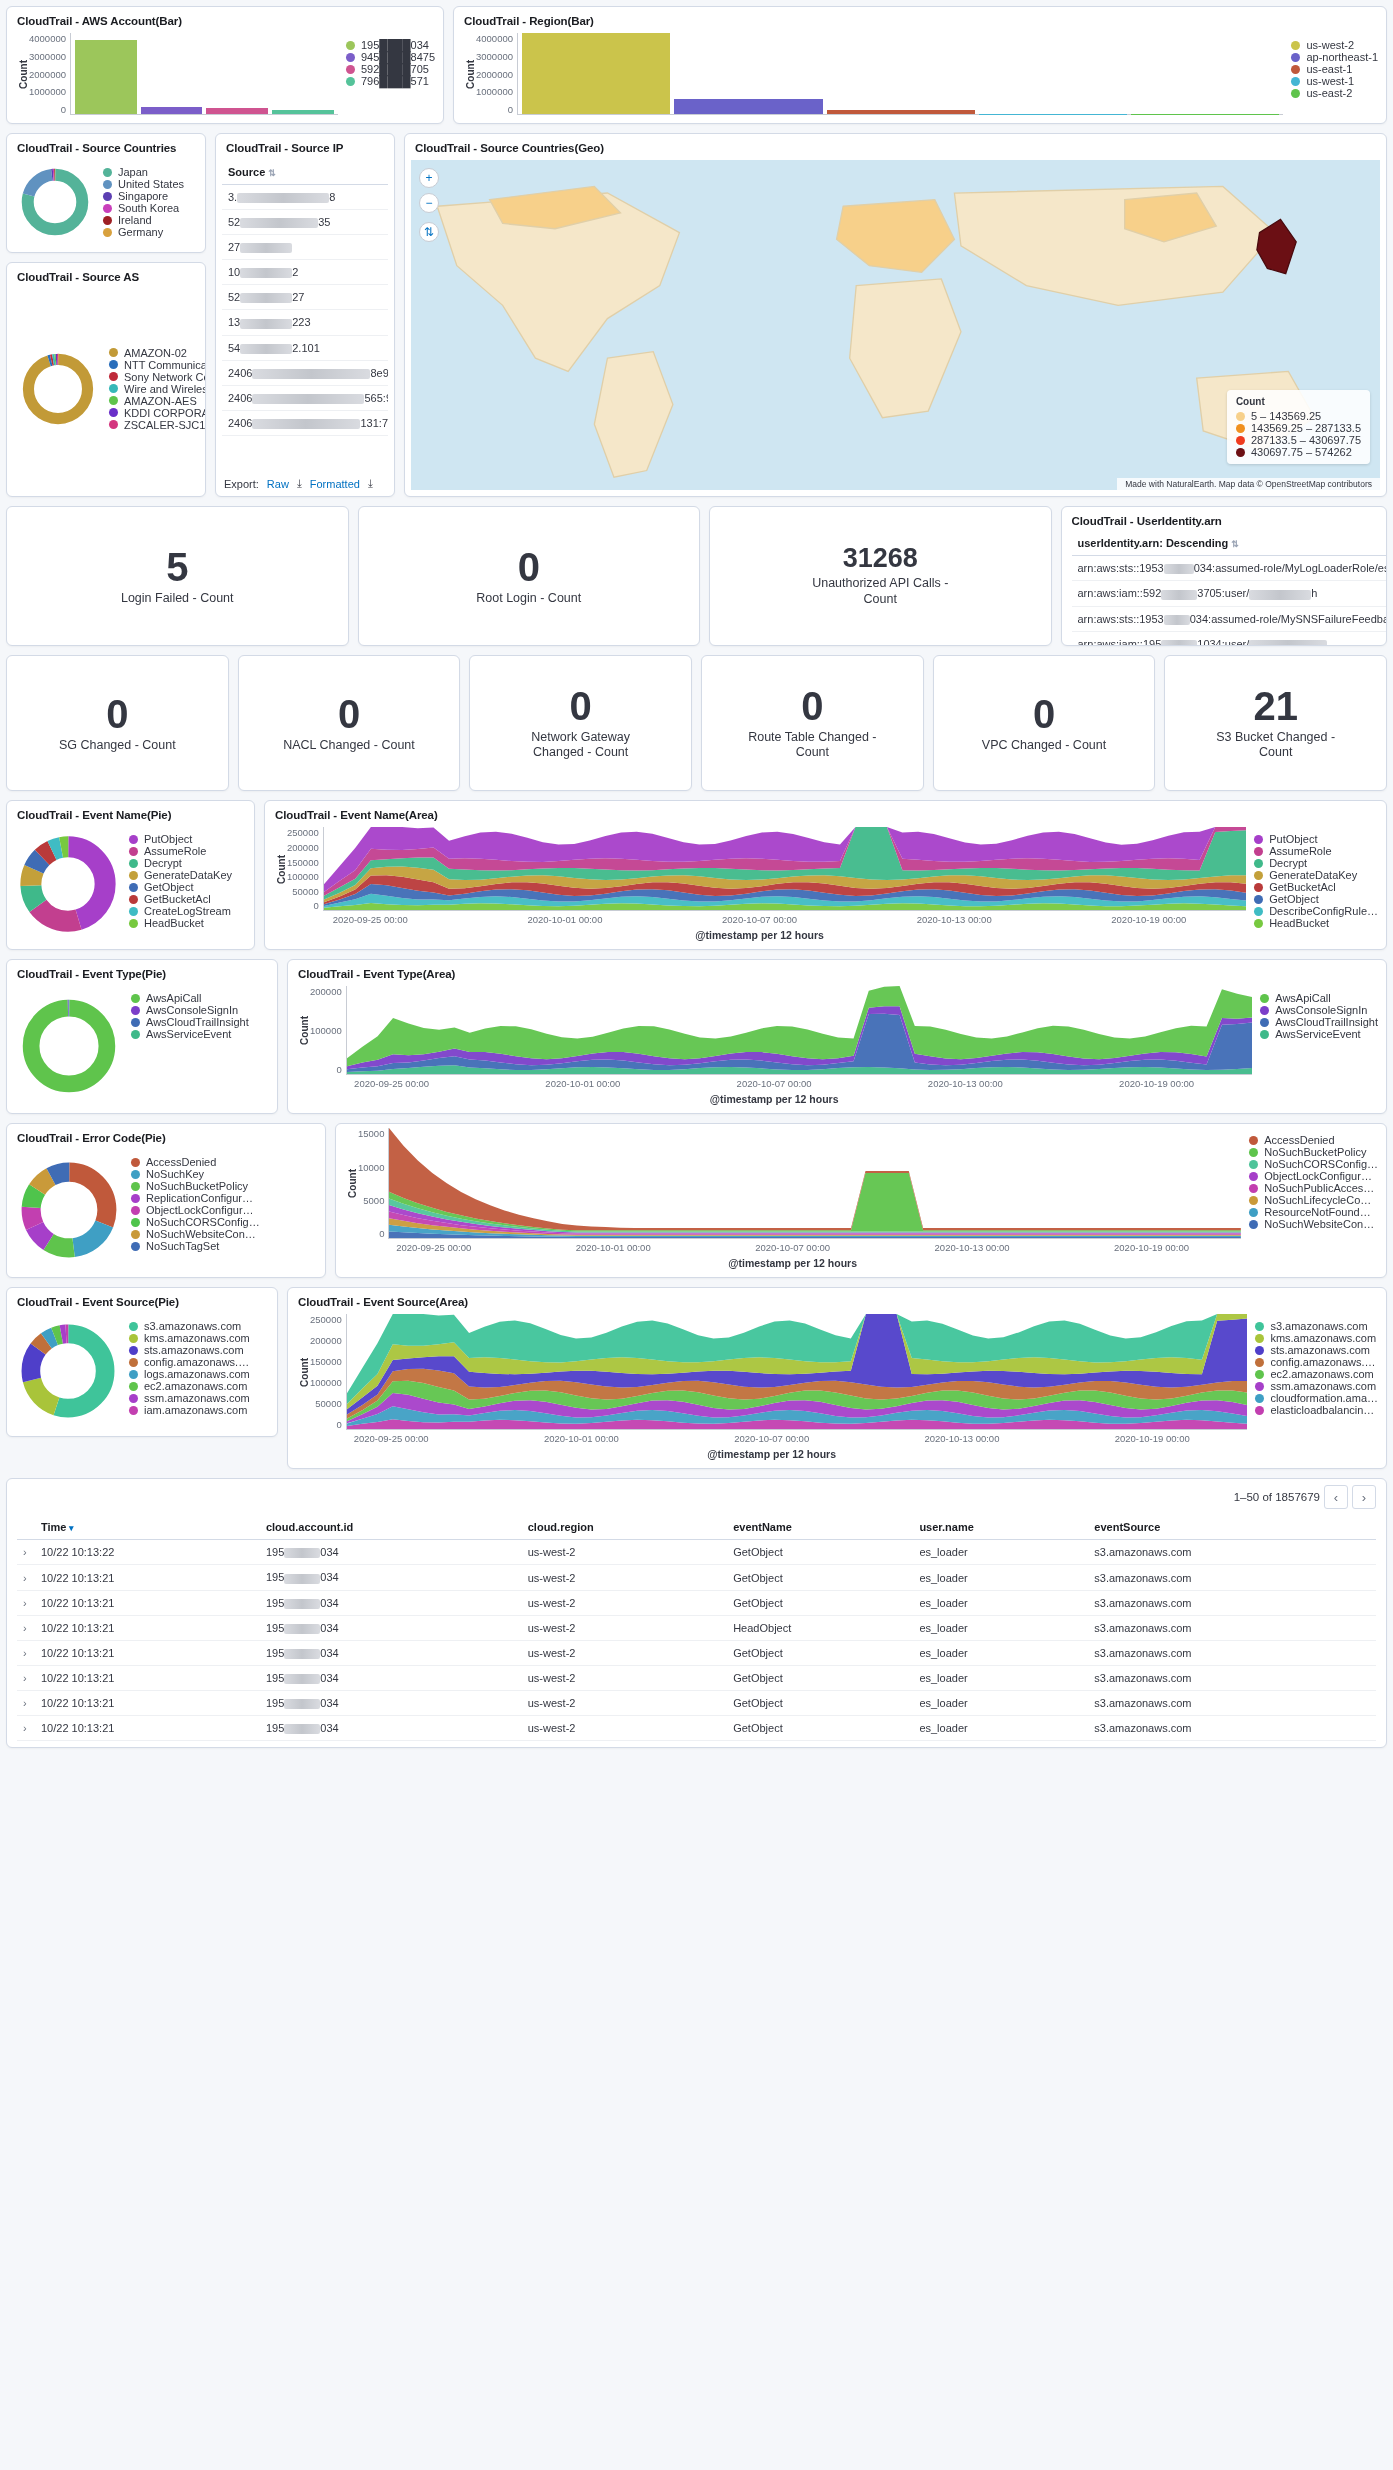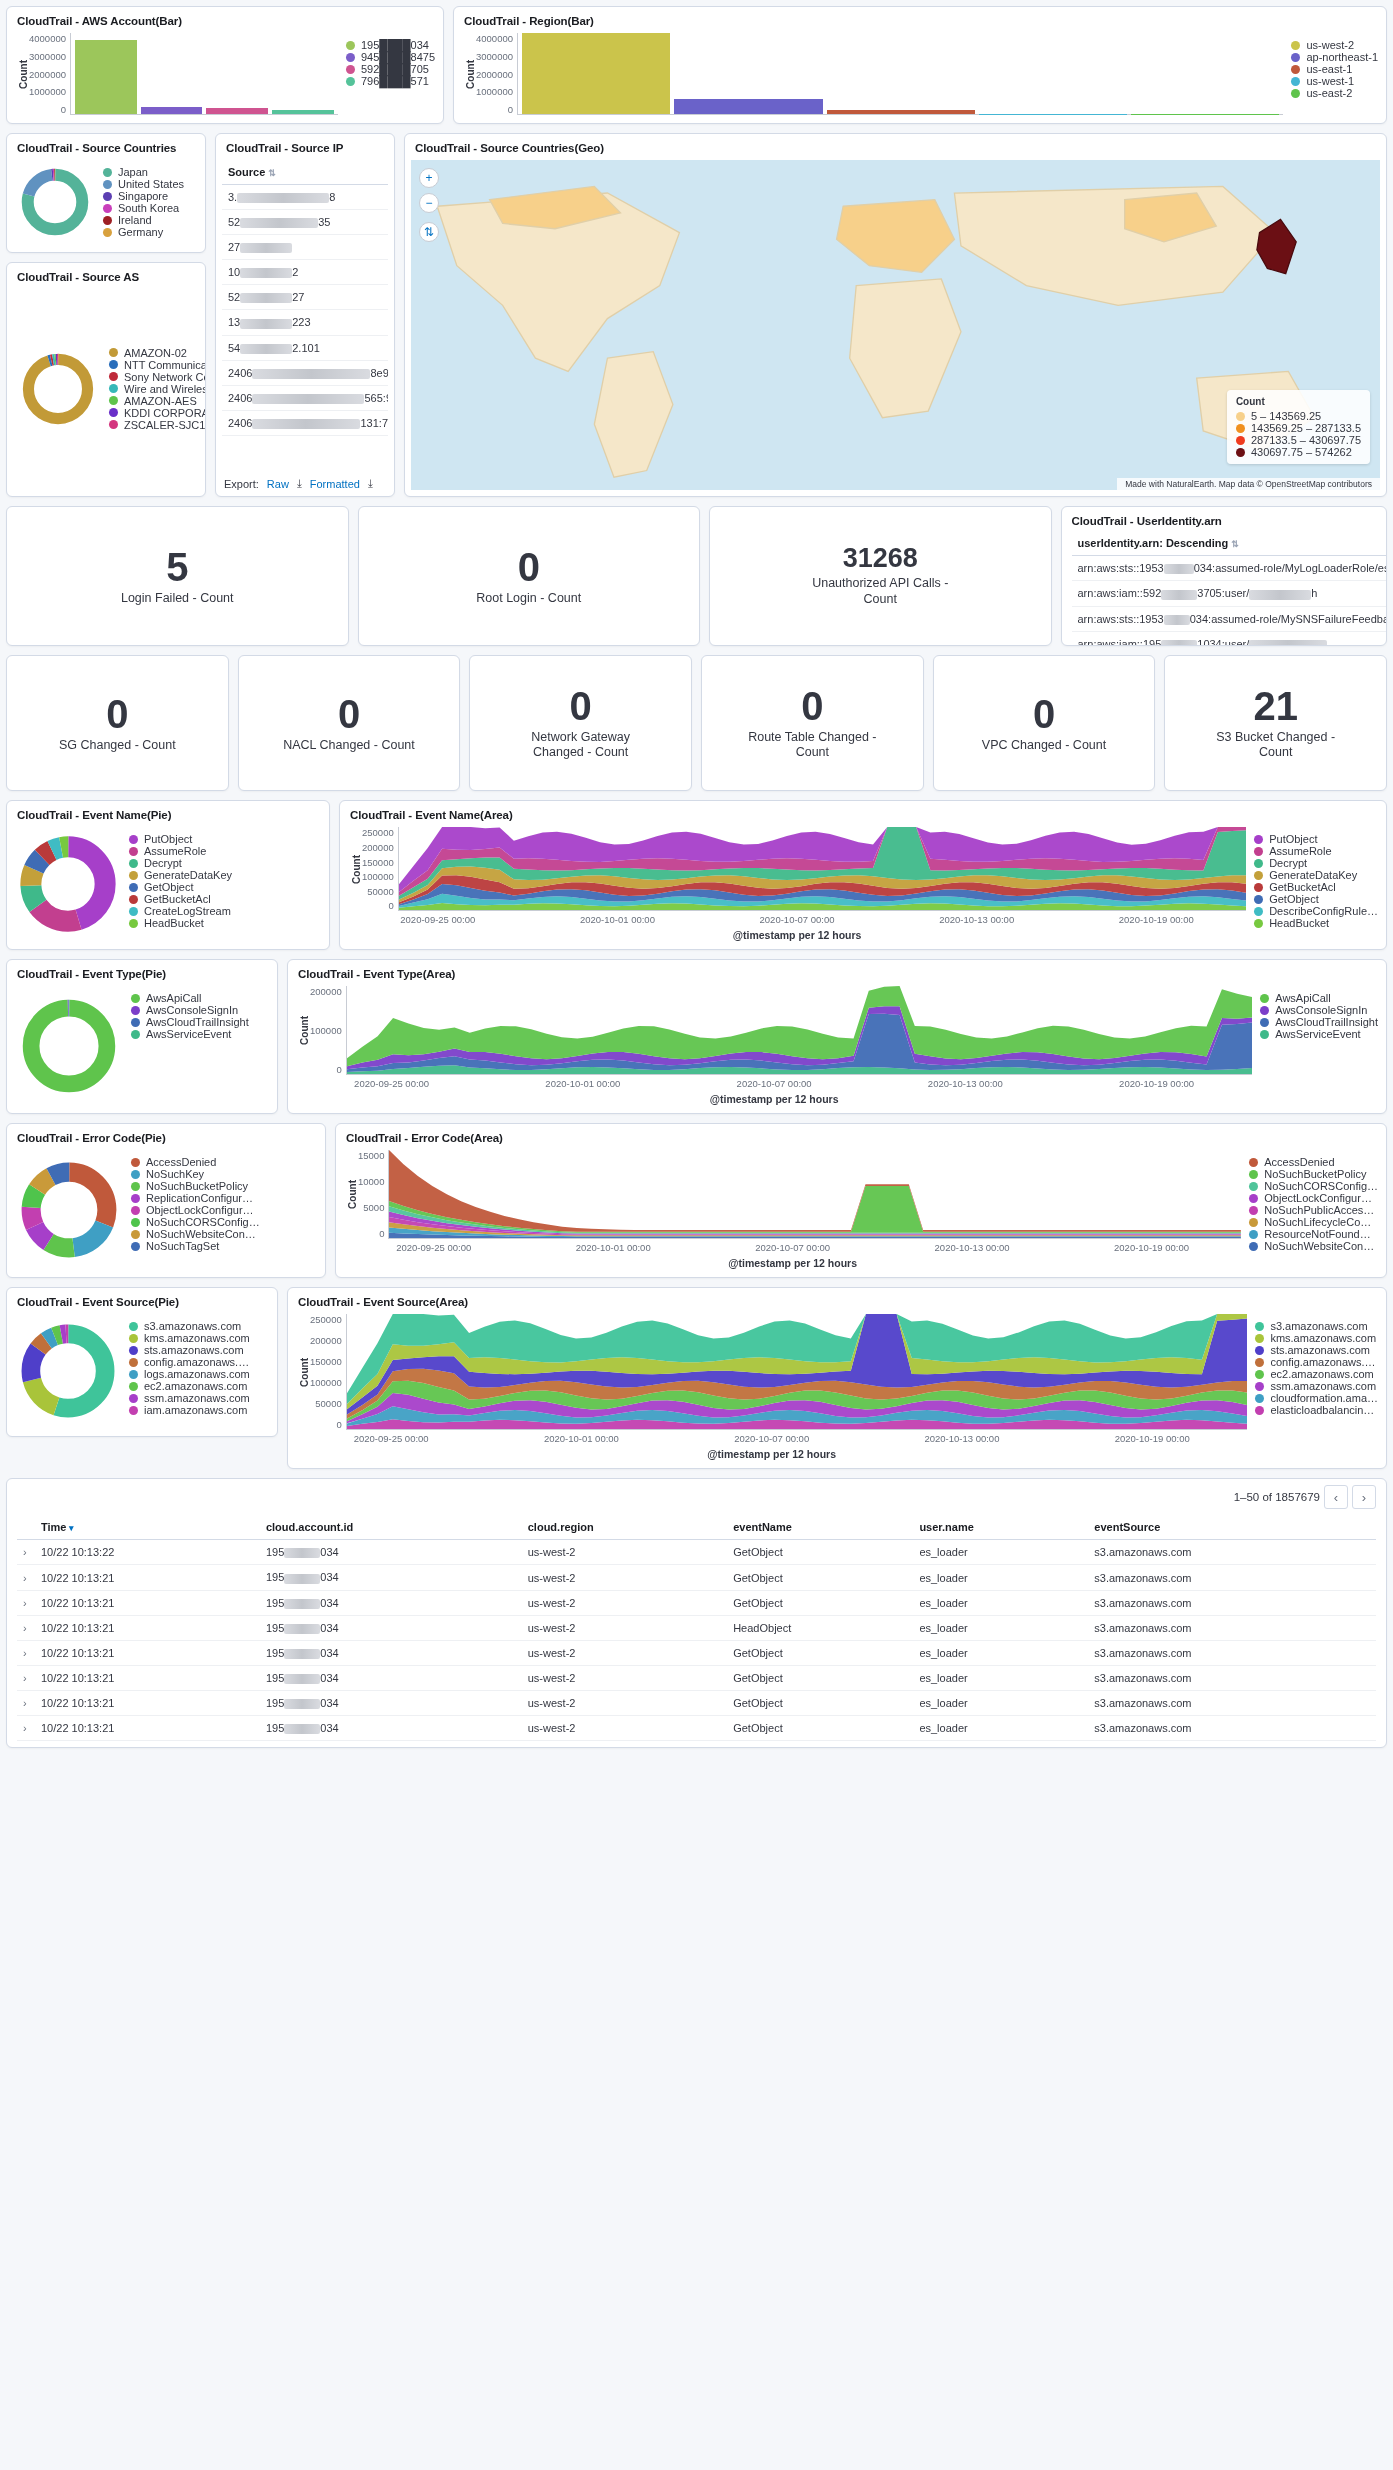--- a/index.html
+++ b/index.html
@@ -443,21 +443,21 @@
         <div class="mval">0</div>
         <div class="mlbl">VPC Changed - Count</div>
       </div>
       <div class="panel metric" style="flex: 1 1 0%; height: 136px;">
         <div class="mval">21</div>
         <div class="mlbl">S3 Bucket Changed - Count</div>
       </div>
     </div>
 
   <div class="row">
-    <div class="panel" style="width:324px;height:150px">
+    <div class="panel" style="width:249px;height:150px">
       <div class="ptitle">CloudTrail - Event Name(Pie)</div>
       <div class="pbody">
         <div class="donutbox">
           <svg width="98" height="98" viewBox="0 0 42 42" id="donut-evname">
               <circle cx="21" cy="21" r="15.9155" fill="none" stroke="#a63fc9" stroke-width="9" stroke-dasharray="45.361 54.639" stroke-dashoffset="25.000"></circle>
               <circle cx="21" cy="21" r="15.9155" fill="none" stroke="#c23f8f" stroke-width="9" stroke-dasharray="19.588 80.412" stroke-dashoffset="79.639"></circle>
               <circle cx="21" cy="21" r="15.9155" fill="none" stroke="#3fb98a" stroke-width="9" stroke-dasharray="9.278 90.722" stroke-dashoffset="60.052"></circle>
               <circle cx="21" cy="21" r="15.9155" fill="none" stroke="#c3a03a" stroke-width="9" stroke-dasharray="7.216 92.784" stroke-dashoffset="50.773"></circle>
               <circle cx="21" cy="21" r="15.9155" fill="none" stroke="#3f6cb5" stroke-width="9" stroke-dasharray="6.186 93.814" stroke-dashoffset="43.557"></circle>
               <circle cx="21" cy="21" r="15.9155" fill="none" stroke="#b93a3a" stroke-width="9" stroke-dasharray="5.155 94.845" stroke-dashoffset="37.371"></circle>
@@ -704,21 +704,20 @@
               <span>NoSuchWebsiteCon…</span>
             </div>
             <div class="li">
               <span class="dot" style="background: rgb(63, 108, 181);"></span>
               <span>NoSuchTagSet</span>
             </div>
           </div>
       </div>
     </div>
     <div class="panel" style="flex:1;height:155px">
-      <div class="ptitle">CloudTrail - Error Code(Area)</div>
       <div class="pbody">
         <div class="areawrap">
           <div style="flex:1;display:flex;min-height:0">
             <div class="ylab">Count</div>
             <div class="yaxis" id="errcode-y">
                 <div>15000</div>
                 <div>10000</div>
                 <div>5000</div>
                 <div>0</div>
               </div>

